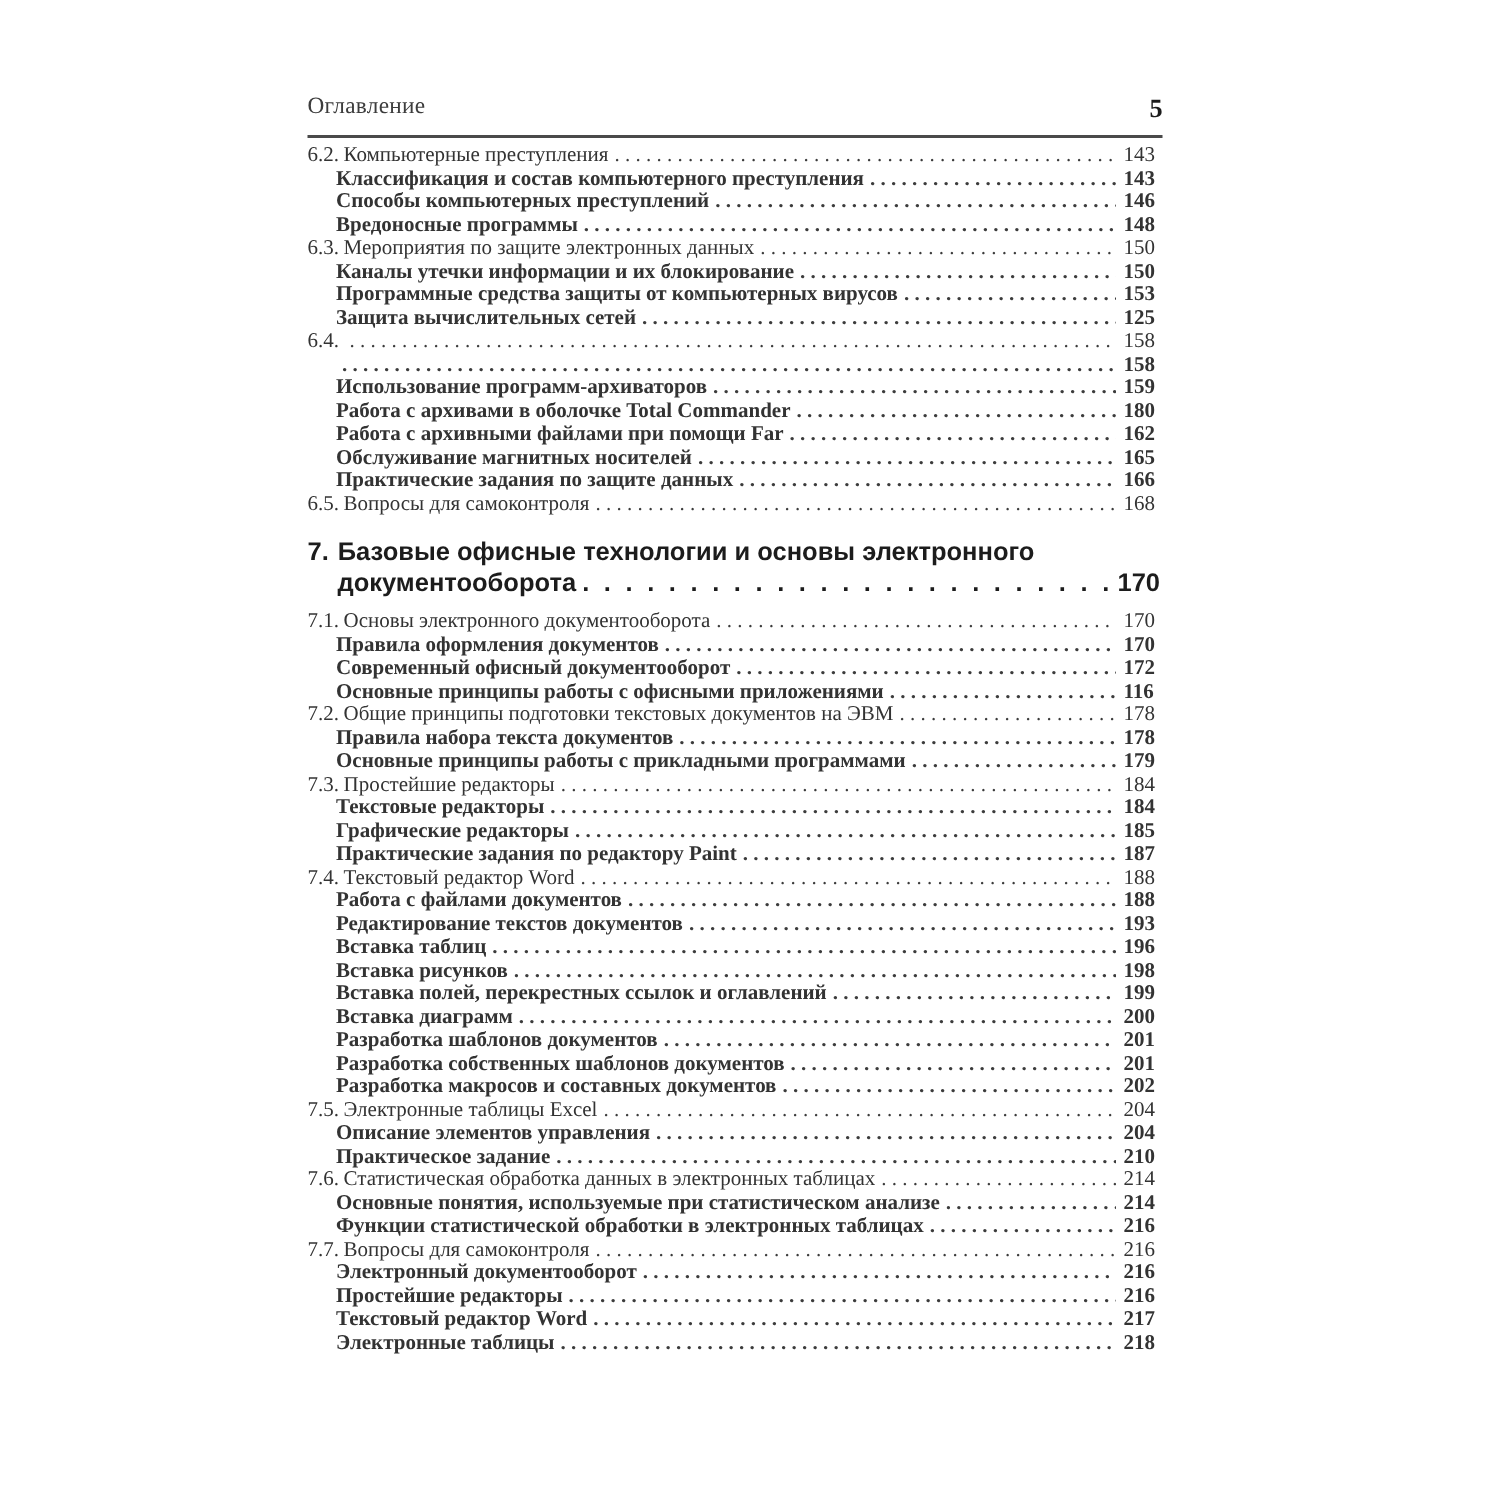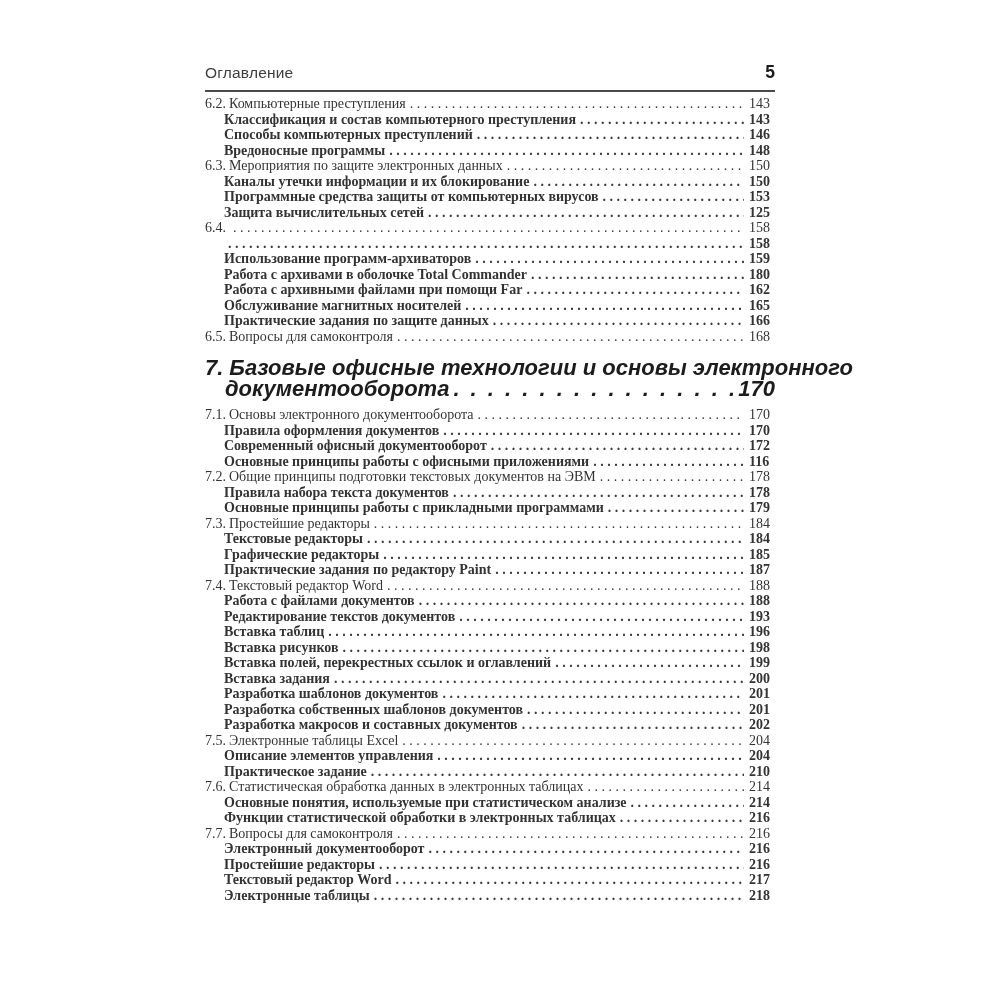--- a/index.html
+++ b/index.html
@@ -16,22 +16,22 @@
   .sheet {
     position: absolute;
     left: 205px;
     top: 62px;
     width: 570px;
   }
   
   .page-header {
     display: flex;
     justify-content: space-between;
-    align-items: center;
-    font-family: Liberation Sans, sans-serif;
+    align-items: flex-start;
+    font-family: Liberation Serif, serif;
     border-bottom: 2px solid var(--rule, #4a4a4a);
     padding-bottom: 7px;
   }
   .header-title {
     font-size: 15.5px;
     color: var(--muted, #3d3d3d);
     letter-spacing: 0.2px;
   }
   .header-page-num {
     font-size: 17.5px;
@@ -72,24 +72,23 @@
   }
   .pg {
     flex: none;
     min-width: 26px;
     text-align: left;
   }
   
   .chapter {
     font-family: "Liberation Sans", sans-serif;
     font-weight: 700;
-    font-size: 22px;
+    font-size: 17px;
     color: var(--heading, #1b1b1b);
     margin: 13px 0 8px 0;
-    font-style: italic;
   }
   .ch-line1 {
     line-height: 21px;
     white-space: nowrap;
   }
   .ch-num {
     margin-right: 6px;
   }
   .ch-line2 {
     padding-left: 20px;
@@ -285,21 +284,21 @@
         <span class="title">Вставка рисунков</span>
         <span class="leader">. . . . . . . . . . . . . . . . . . . . . . . . . . . . . . . . . . . . . . . . . . . . . . . . . . . . . . . . . . . . . . . . . . . . . . . . . . . . . . . . . . . . . . . . . . . . . . . . . . . . . . . . . . . . . . . . . . . . . . . . . . . . . . . . . . . . . . . . . . . . . . . . . . . . . . . . . . . . . . . . </span>
         <span class="pg">198</span>
       </div>
       <div class="row sub">
         <span class="title">Вставка полей, перекрестных ссылок и оглавлений</span>
         <span class="leader">. . . . . . . . . . . . . . . . . . . . . . . . . . . . . . . . . . . . . . . . . . . . . . . . . . . . . . . . . . . . . . . . . . . . . . . . . . . . . . . . . . . . . . . . . . . . . . . . . . . . . . . . . . . . . . . . . . . . . . . . . . . . . . . . . . . . . . . . . . . . . . . . . . . . . . . . . . . . . . . . </span>
         <span class="pg">199</span>
       </div>
       <div class="row sub">
-        <span class="title">Вставка задания</span>
+        <span class="title">Вставка диаграмм</span>
         <span class="leader">. . . . . . . . . . . . . . . . . . . . . . . . . . . . . . . . . . . . . . . . . . . . . . . . . . . . . . . . . . . . . . . . . . . . . . . . . . . . . . . . . . . . . . . . . . . . . . . . . . . . . . . . . . . . . . . . . . . . . . . . . . . . . . . . . . . . . . . . . . . . . . . . . . . . . . . . . . . . . . . . </span>
         <span class="pg">200</span>
       </div>
       <div class="row sub">
         <span class="title">Разработка шаблонов документов</span>
         <span class="leader">. . . . . . . . . . . . . . . . . . . . . . . . . . . . . . . . . . . . . . . . . . . . . . . . . . . . . . . . . . . . . . . . . . . . . . . . . . . . . . . . . . . . . . . . . . . . . . . . . . . . . . . . . . . . . . . . . . . . . . . . . . . . . . . . . . . . . . . . . . . . . . . . . . . . . . . . . . . . . . . . </span>
         <span class="pg">201</span>
       </div>
       <div class="row sub">
         <span class="title">Разработка собственных шаблонов документов</span>

